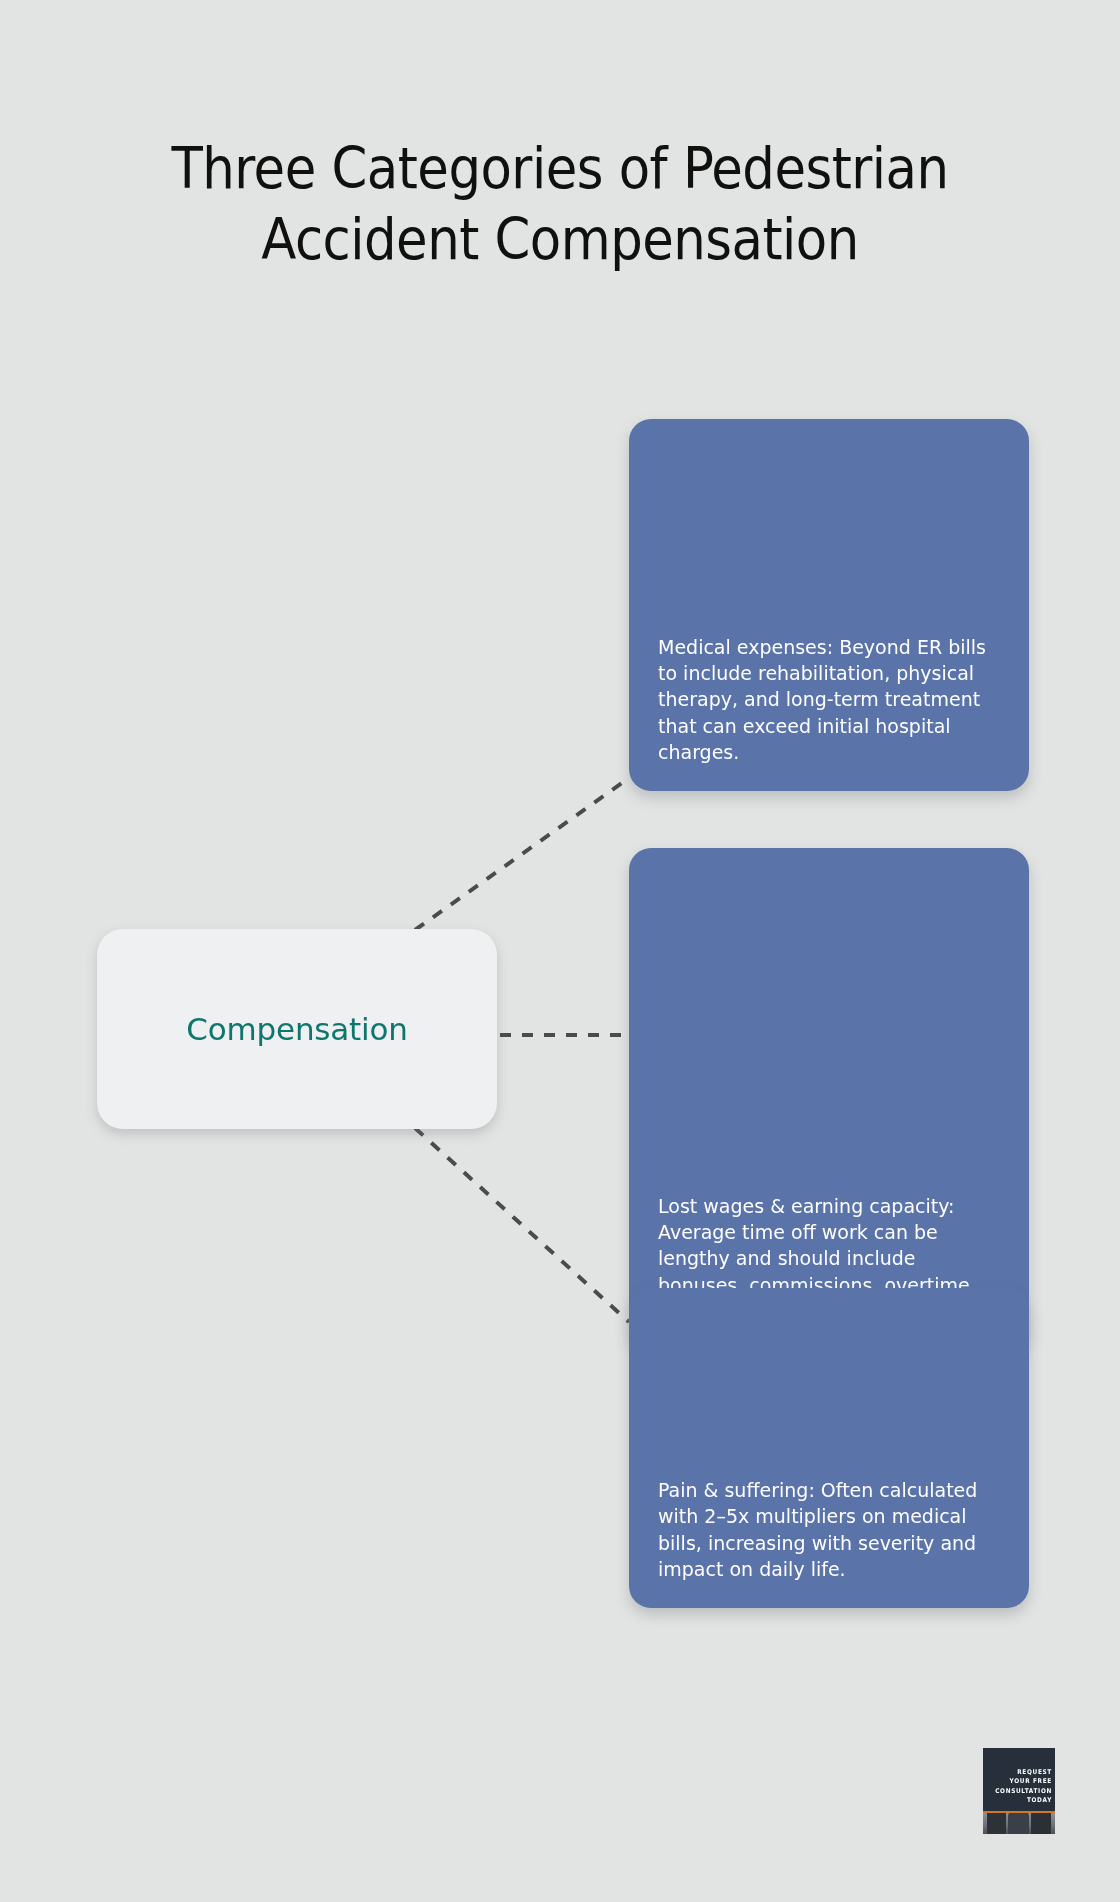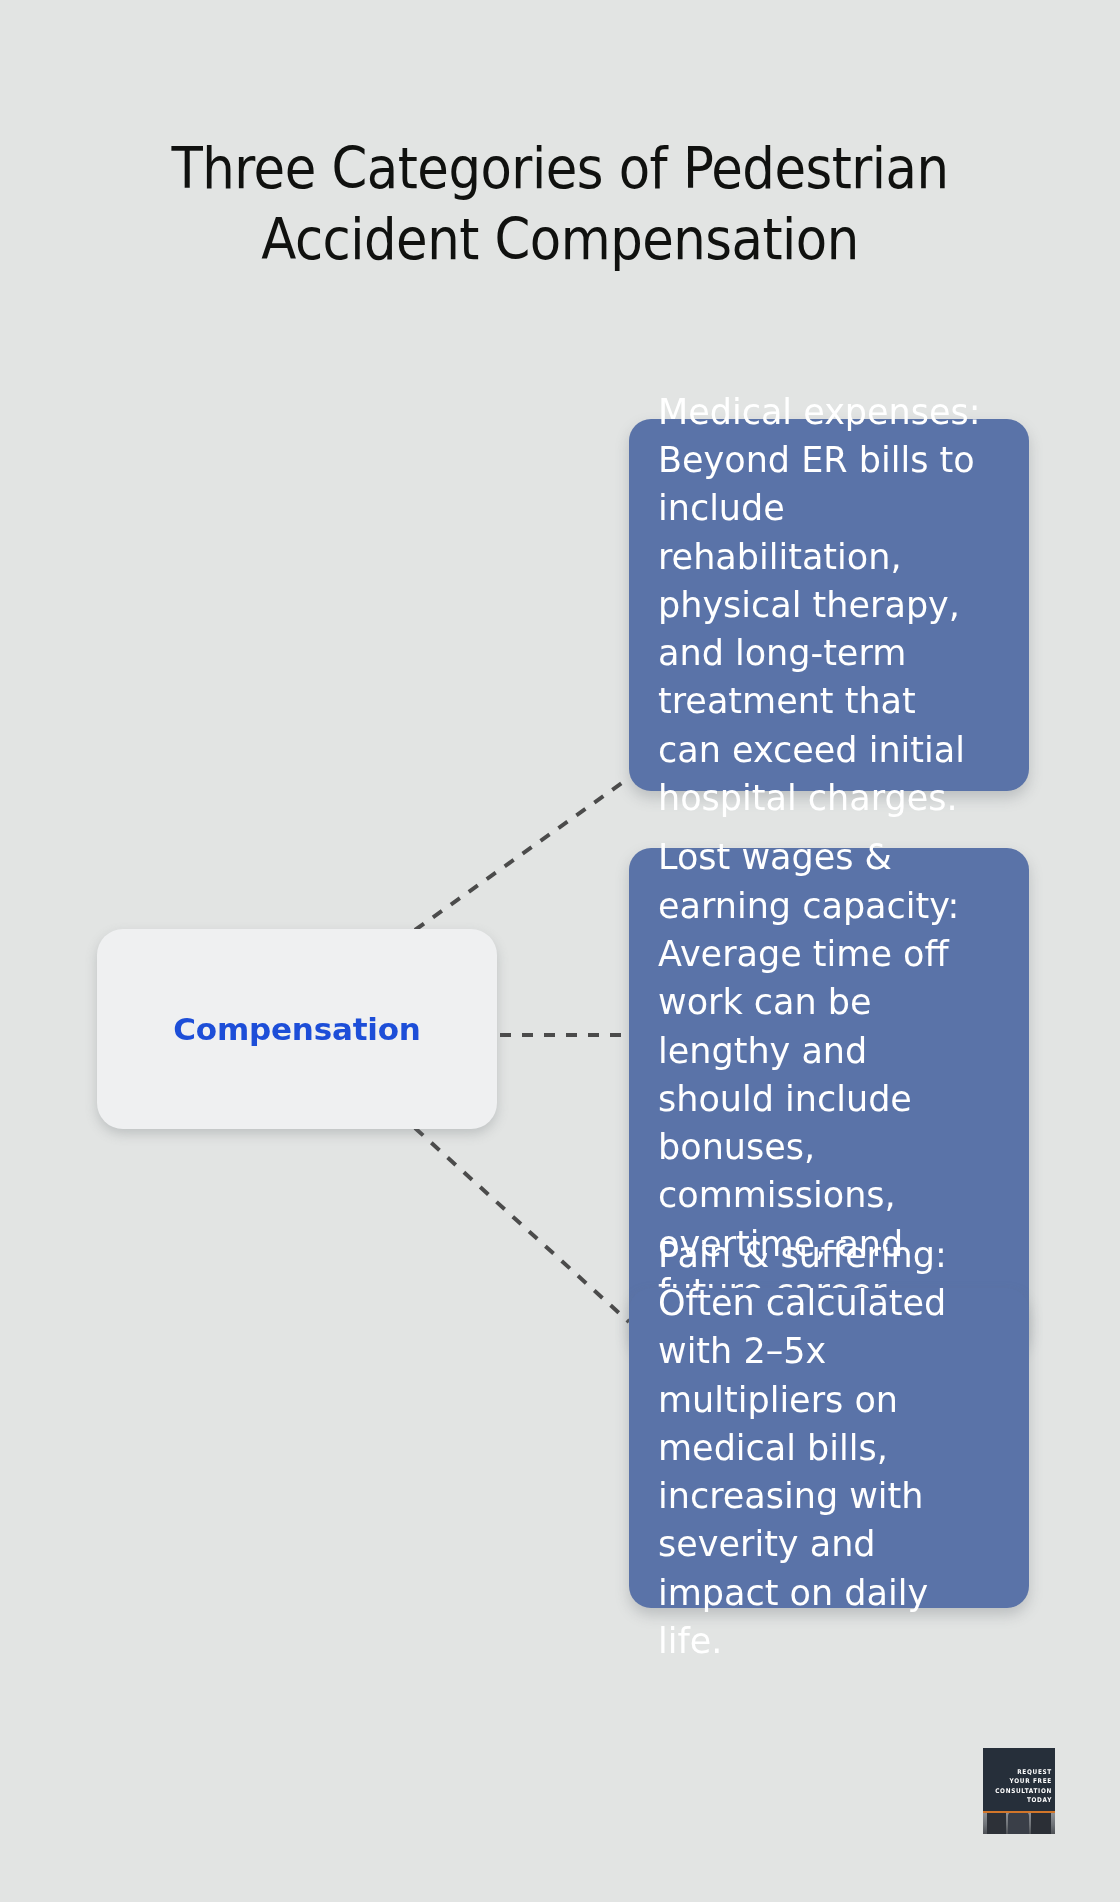--- a/index.html
+++ b/index.html
@@ -57,40 +57,40 @@
     height: 200px;
     background: #eff0f1;
     border-radius: 26px;
     box-shadow: 0 5px 12px rgba(110,115,120,0.30);
     display: flex;
     align-items: center;
     justify-content: center;
   }
   #center-node .node-label {
     font-family: "DejaVu Sans", "Liberation Sans", sans-serif;
-    font-weight: bold;
+    font-weight: normal;
     font-size: 31px;
-    color: #1d4ed8;
+    color: #0f766e;
     letter-spacing: -0.2px;
   }
 
   
   .branch-card {
     position: absolute;
     background: #5a73a8;
     border-radius: 22px;
     box-shadow: 0 7px 14px rgba(110,115,120,0.32);
     box-sizing: border-box;
     padding: 26px 42px 26px 29px;
     color: #ffffff;
-    font-size: 35px;
+    font-size: 19px;
     line-height: 1.38;
     font-family: "DejaVu Sans", "Liberation Sans", sans-serif;
     display: flex;
-    align-items: center;
+    align-items: flex-end;
   }
   #branch-card-0 { left: 629px; top: 419px;  width: 400px; height: 372px; }
   #branch-card-1 { left: 629px; top: 848px;  width: 400px; height: 502px; }
   #branch-card-2 { left: 629px; top: 1288px; width: 400px; height: 320px; }
 
   
   #cta-badge {
     position: absolute;
     left: 983px;
     top: 1748px;

